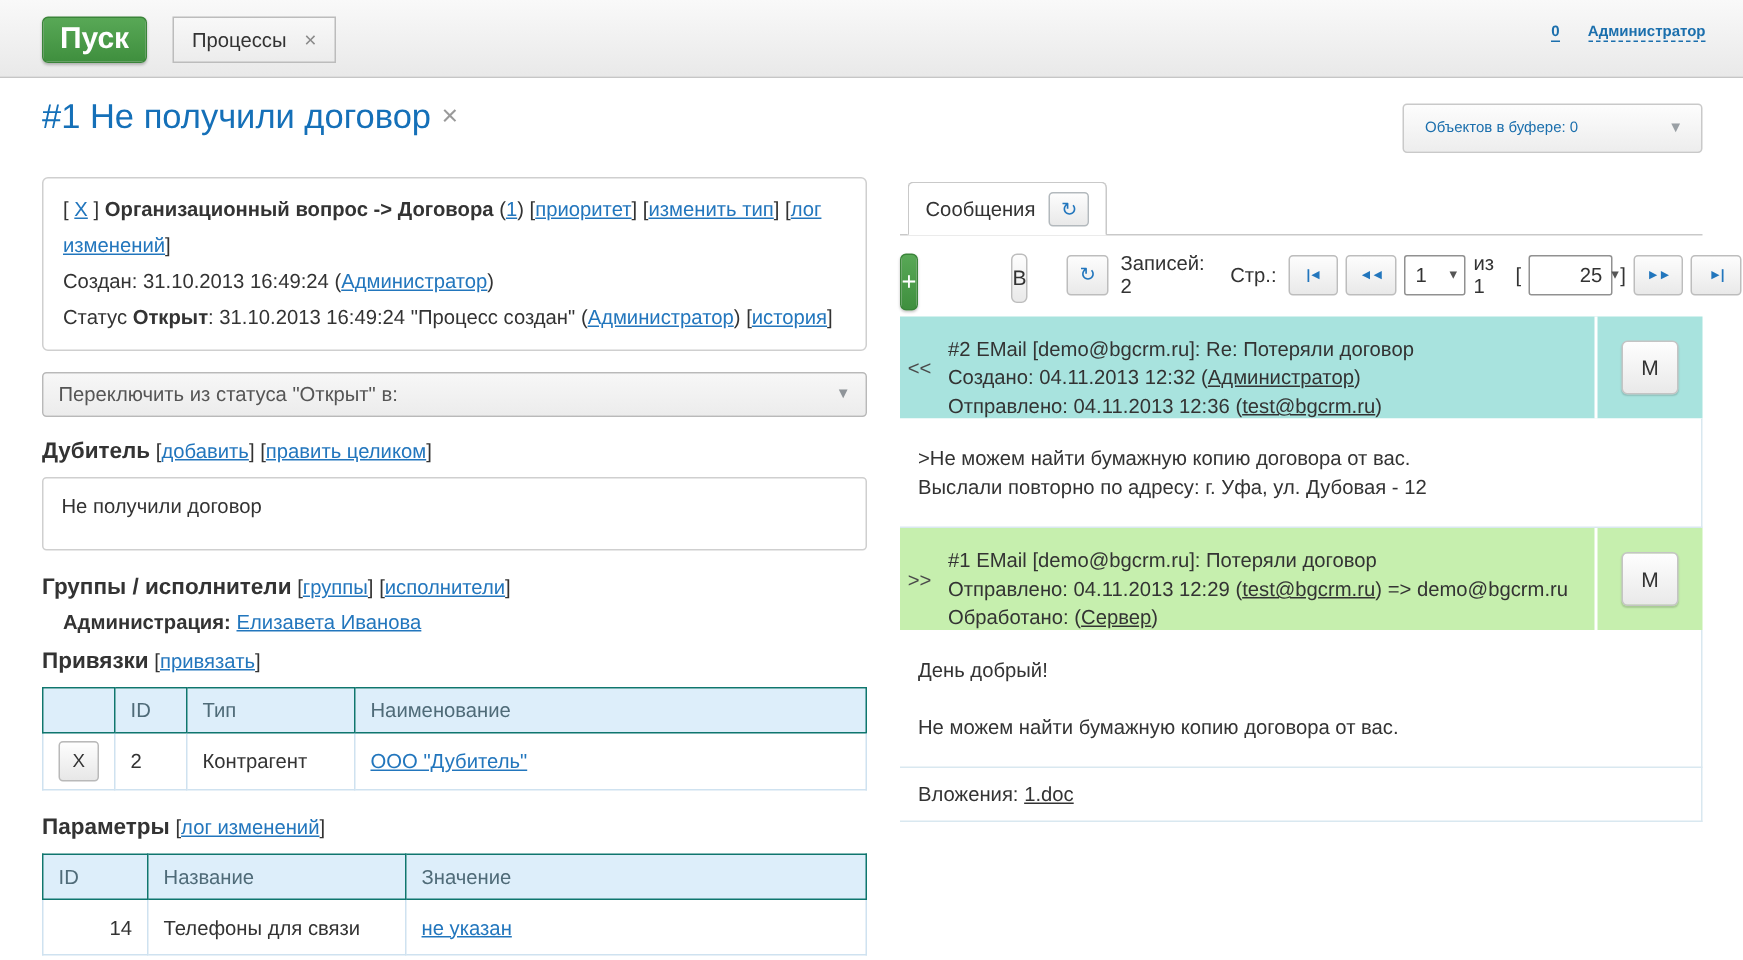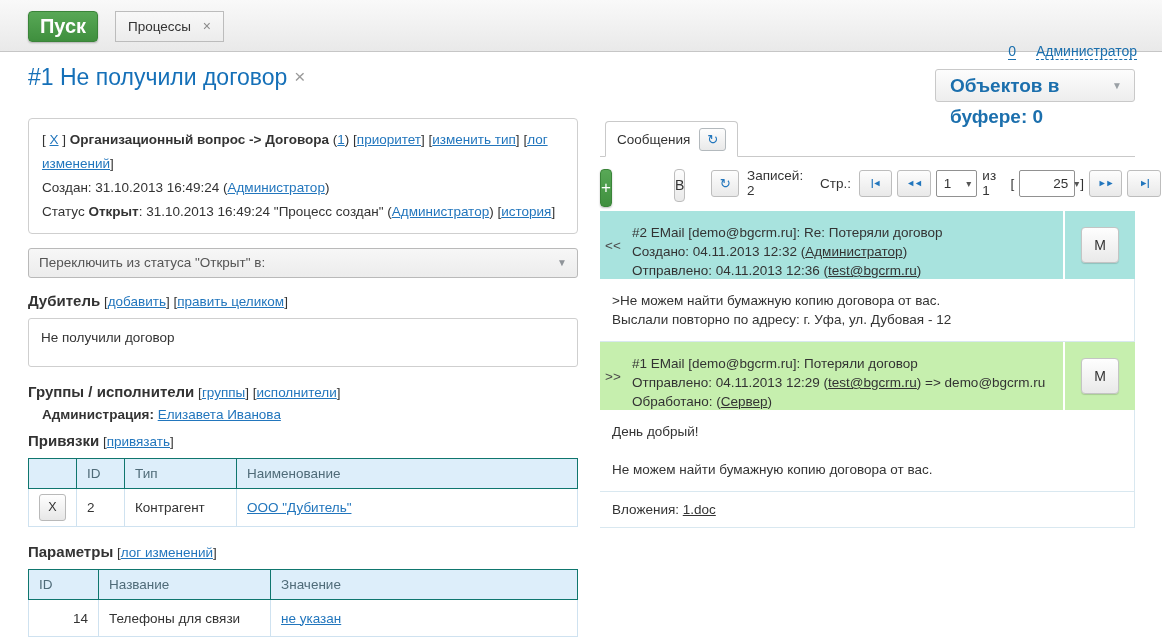--- a/index.html
+++ b/index.html
@@ -14,31 +14,31 @@
   .topbar { position:absolute; left:0; top:0; width:1162px; height:52px;
             background:linear-gradient(#f9f9f9,#e9e9e9); border-bottom:1px solid #c6c6c6; }
   .btn-start { position:absolute; left:28px; top:11px; width:70px; height:31px;
                background:linear-gradient(#58a856,#3f8f3e); border:1px solid #3a8439; border-radius:4px;
                color:#fff; font-weight:bold; font-size:20px; text-align:center; line-height:29px;
                box-shadow:0 1px 2px rgba(0,0,0,.25); cursor:pointer; }
   .tab-open { position:absolute; left:115px; top:11px; height:31px; padding:0 12px;
               border:1px solid #bcbcbc; border-radius:0; background:linear-gradient(#f8f8f8,#ececec);
               line-height:29px; cursor:pointer; }
   .tab-open .x { color:#8a8a8a; margin-left:8px; font-size:14px; }
-  .topbar-user { position:absolute; right:25px; top:16px; font-weight:normal; font-size:14px; color:#1b6fad;margin-top:27px; }
+  .topbar-user { position:absolute; right:25px; top:16px; font-weight:bold; font-size:10px; color:#1b6fad; }
   .topbar-user .cnt { border-bottom:1px solid #1b6fad; margin-right:16px; }
   .topbar-user .usr { border-bottom:1px dashed #1b6fad; }
 
   
   .page-title { position:absolute; left:28px; top:64px; font-size:23px; color:#1570b8; }
   .page-title .x { color:#9a9a9a; font-size:19px; margin-left:7px; vertical-align:2px; cursor:pointer; }
   .buffer-box { position:absolute; left:935px; top:69px; width:200px; height:33px;
                 border:1px solid #c9c9c9; border-radius:3px; background:linear-gradient(#fdfdfd,#ededed);
                 cursor:pointer; }
-  .buffer-box .lbl { position:absolute; left:14px; top:0; line-height:31px; font-weight:bold; font-size:19px; color:#1b6fad; }
+  .buffer-box .lbl { position:absolute; left:14px; top:0; line-height:31px; font-weight:normal; font-size:10px; color:#1b6fad; }
   .buffer-box .arr { position:absolute; right:12px; top:10px; font-size:10px; color:#9aa0a5; }
 
   
   .left { position:absolute; left:28px; top:118px; width:550px; }
   .info-box { border:1px solid #cfcfcf; border-radius:4px; padding:9px 13px; line-height:24px; }
   .status-select { margin-top:14px; height:30px; border:1px solid #b9b9b9; border-radius:3px;
                    background:linear-gradient(#f7f7f7,#ececec); color:#555; line-height:28px;
                    padding:0 10px; position:relative; cursor:pointer; }
   .status-select .arr { position:absolute; right:10px; top:0; font-size:10px; color:#8f9499; }
   .sec-head { margin-top:14px; }
@@ -83,21 +83,21 @@
   .msg-list { margin-top:3px; }
   .msg-header { display:flex; height:68px; }
   .msg-header.teal { background:#a8e3de; }
   .msg-header.green { background:#c6efae; }
   .msg-marker { width:26px; color:#4a4a4a; display:flex; align-items:center; justify-content:center; }
   .msg-head-content { flex:1; padding:12px 6px; line-height:19px; }
   .msg-head-right { width:72px; border-left:2px solid #fff; display:flex; align-items:center; justify-content:center; }
   .btn-m { width:38px; height:36px; border:1px solid #c4c4c4; border-radius:4px;
            background:linear-gradient(#fefefe,#e9e9e9); text-align:center; line-height:34px;
            font-size:14px; color:#333; box-shadow:0 1px 1px rgba(0,0,0,.15); cursor:pointer; }
-  .msg-body { padding:12px 12px; line-height:19px; border-bottom:1px solid #d9e8f0; border-right:1px solid #d9e8f0; background:#fff; }
+  .msg-body { padding:17px 12px; line-height:19px; border-bottom:1px solid #d9e8f0; border-right:1px solid #d9e8f0; background:#fff; }
   .msg-body .gap { height:19px; }
   .attach-row { padding:8px 12px; line-height:19px; border-bottom:1px solid #d9e8f0; border-right:1px solid #d9e8f0; background:#fff; }
 </style>
 </head>
 <body>
 
 <div class="topbar">
   <div class="btn-start">Пуск</div>
   <div class="tab-open">
     <span>Процессы</span>

